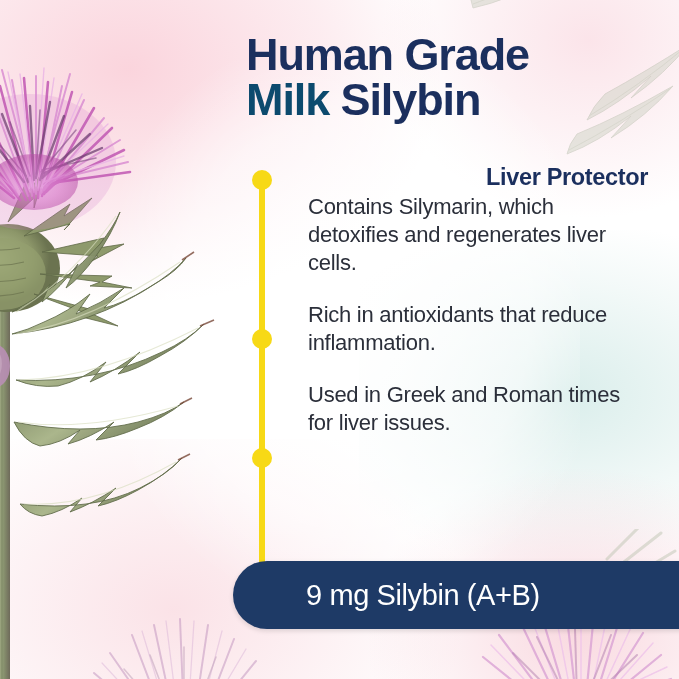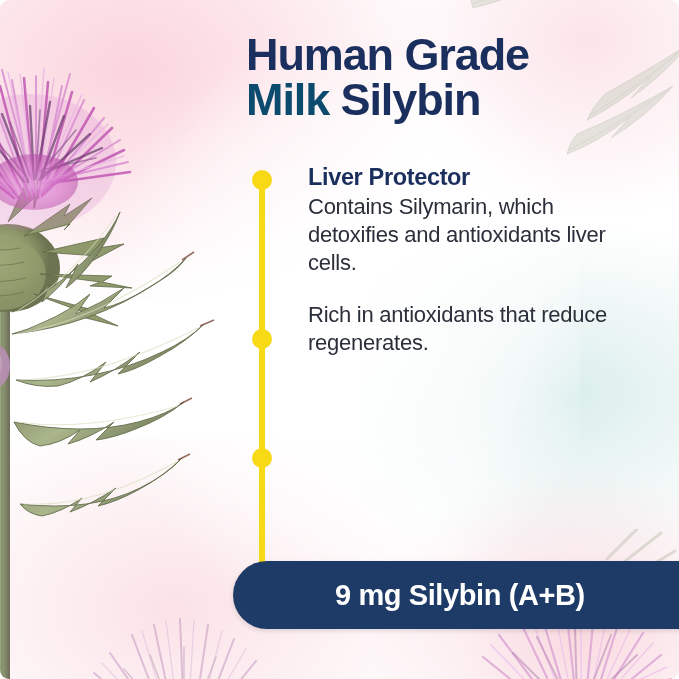--- a/index.html
+++ b/index.html
@@ -6,21 +6,20 @@
   body{
     width:679px;height:679px;
     font-family:"Liberation Sans", sans-serif;
     overflow:hidden;
   }
   #poster{
     position:relative;
     width:679px;height:679px;
     overflow:hidden;
     background:#ffffff;
-    border-radius:9px;
   }
 
   
   .bg-layer{position:absolute;inset:0;pointer-events:none;}
   .wash-pink-tl{
     position:absolute;left:-80px;top:-120px;width:520px;height:420px;
     background:radial-gradient(ellipse at 40% 45%, rgba(250,205,215,.85) 0%, rgba(250,214,222,.45) 45%, rgba(255,255,255,0) 72%);
   }
   .wash-pink-tr{
     position:absolute;right:-120px;top:-140px;width:420px;height:360px;
@@ -71,41 +70,41 @@
   .dot.d1{top:170px;}
   .dot.d2{top:329px;}
   .dot.d3{top:448px;}
 
   
   .bullets{position:absolute;left:308px;top:163px;width:340px;}
   .bullet{margin-bottom:23px;}
   .bullet h3{
     margin:0 0 1px 0;
     font-size:23.5px;line-height:1.22;font-weight:700;
-    color:#1b2f5e;letter-spacing:-.35px;
+    color:#1b2f5e;letter-spacing:-.35px;text-align:right;
   }
   .bullet p{
     margin:0;
     font-size:22px;line-height:1.29;font-weight:400;
     color:#2b2f3a;letter-spacing:-.25px;
   }
   .bullet.b2{margin-top:16px;}
   .bullet.b3{margin-top:14px;}
 
   
   .banner{
     position:absolute;left:233px;top:561px;width:460px;height:68px;
     background:#1E3A66;
     border-radius:34px 0 0 34px;
     display:flex;align-items:center;justify-content:flex-start;
     box-shadow:0 2px 5px rgba(0,0,0,.13);
   }
   .banner span{
-    color:#ffffff;font-size:29px;font-weight:700;letter-spacing:-.4px;
-    padding-left:102px;white-space:nowrap;
+    color:#ffffff;font-size:29px;font-weight:400;letter-spacing:-.4px;
+    padding-left:73px;white-space:nowrap;
   }
 </style>
 </head>
 <body>
 
 <div id="poster">
 
   <div class="bg-layer">
     <div class="wash-pink-tl"></div>
     <div class="wash-pink-tr"></div>
@@ -341,26 +340,27 @@
   </div>
 
   <div class="timeline-line"></div>
   <div class="dot d1"></div>
   <div class="dot d2"></div>
   <div class="dot d3"></div>
 
   <div class="bullets">
     <div class="bullet b1">
       <h3>Liver Protector</h3>
-      <p>Contains Silymarin, which detoxifies and antioxidants liver cells.</p>
+      <p>Contains Silymarin, which detoxifies and regenerates liver cells.</p>
     </div>
     <div class="bullet b2">
-      <p>Rich in antioxidants that reduce regenerates.</p>
+      <p>Rich in antioxidants that reduce inflammation.</p>
     </div>
     <div class="bullet b3">
+      <p>Used in Greek and Roman times for liver issues.</p>
     </div>
   </div>
 
   <div class="banner">
     <span>9 mg Silybin (A+B)</span>
   </div>
 
 </div>
 
 </body></html>

